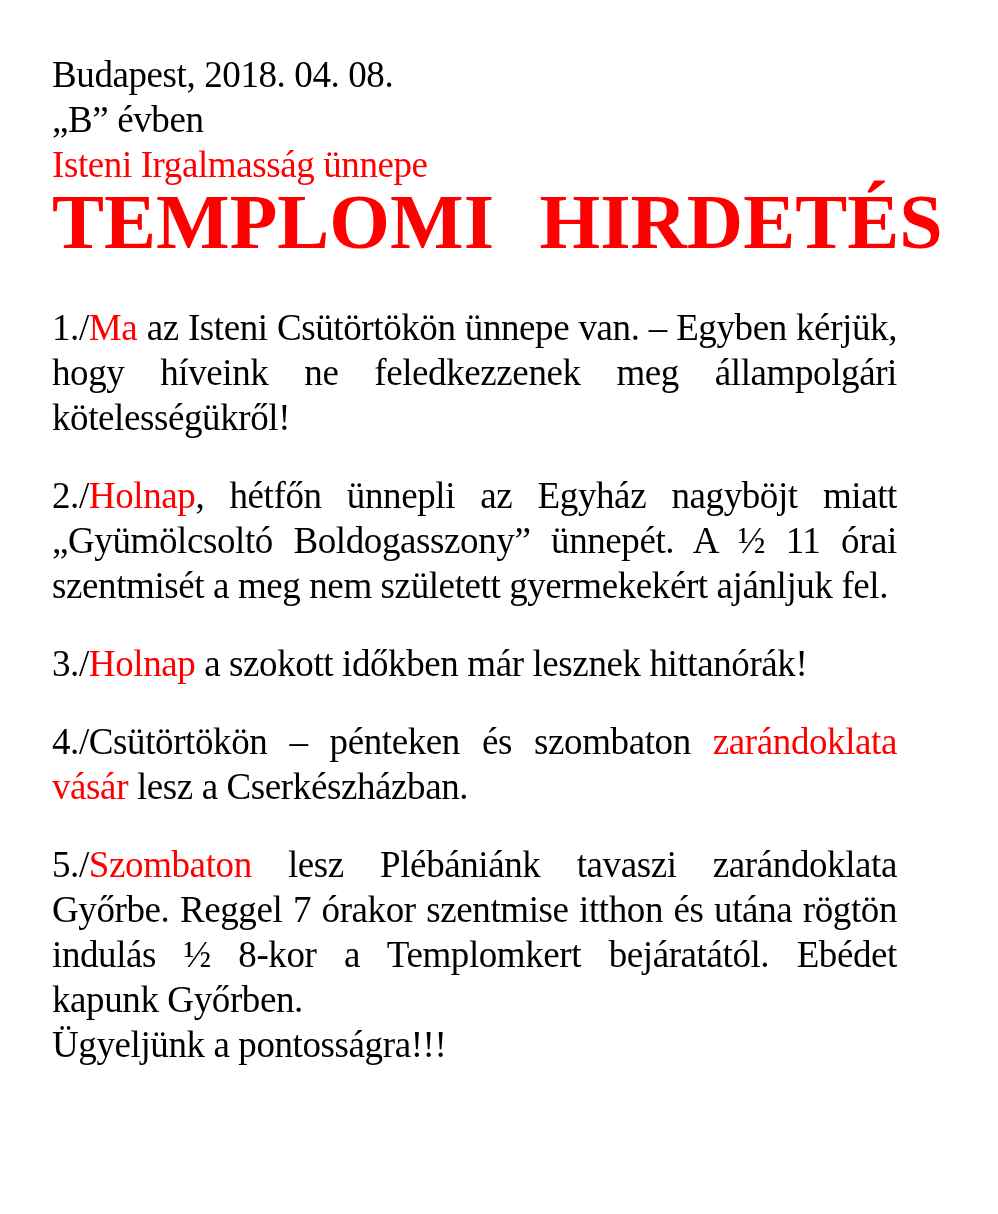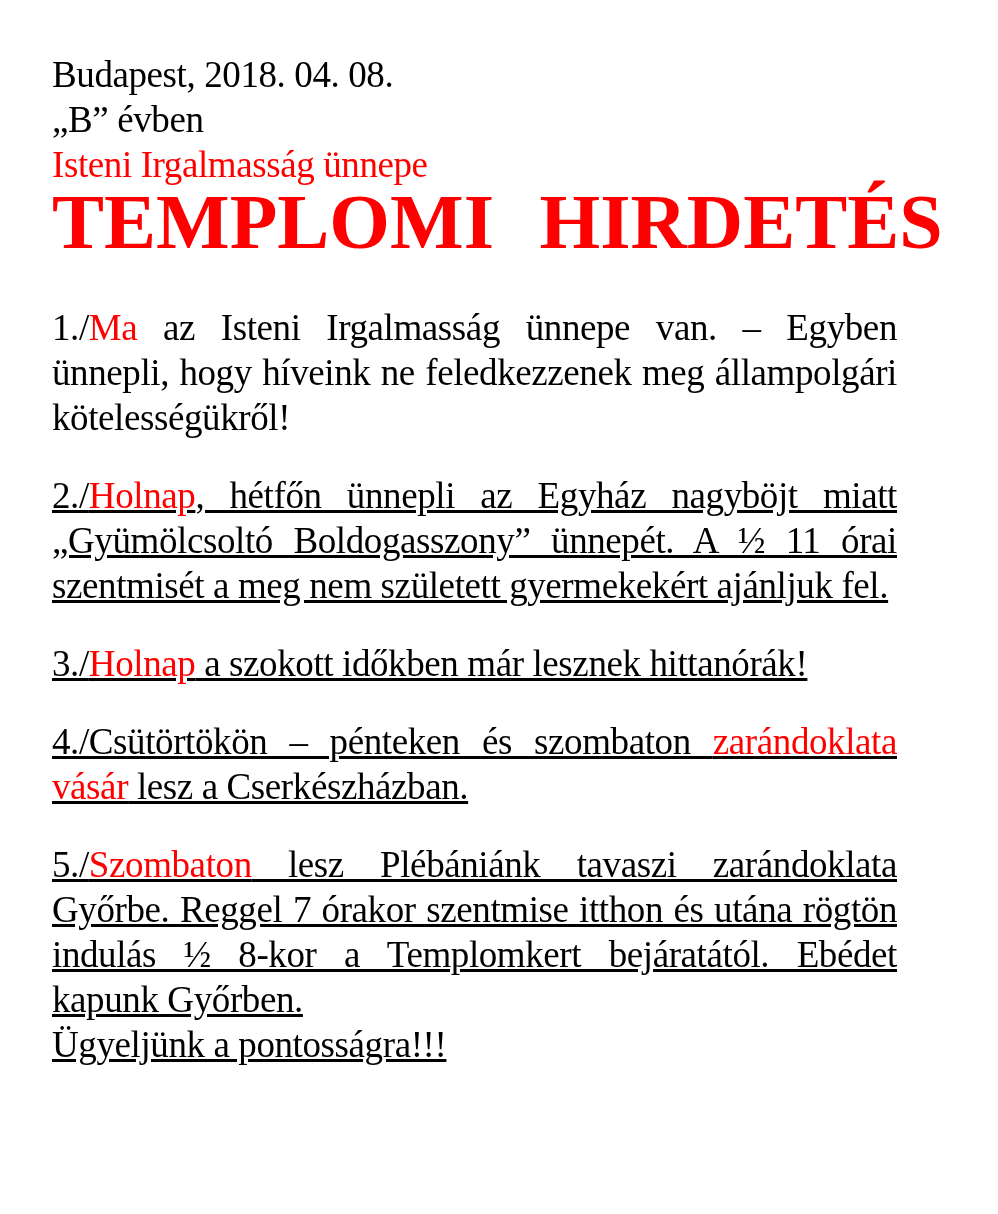--- a/index.html
+++ b/index.html
@@ -35,36 +35,36 @@
     font-family: Liberation Serif, serif;
   }
   .body-text { margin-top: 40px; }
   .para {
     margin: 0;
     font-size: 37px;
     line-height: 45px;
     letter-spacing: -0.4px;
     text-align: justify;
   }
-  .para + .para { margin-top: 33px; text-decoration: underline; }
+  .para + .para { margin-top: 33px; }
   .para.no-gap { margin-top: 0; }
 </style>
 </head>
 <body>
 
 <div class="page">
   <div class="header">
     <div class="header-line">Budapest, 2018. 04. 08.</div>
     <div class="header-line">„B” évben</div>
     <div class="header-line red">Isteni Irgalmasság ünnepe</div>
   </div>
 
   <h1 class="doc-title">TEMPLOMI HIRDETÉS</h1>
 
   <div class="body-text">
-      <p class="para"><span>1./</span><span class="red">Ma</span><span> az Isteni Irgalmasság ünnepe van. – Egyben ünnepli, hogy híveink </span><span class="bold">ne</span><span> feledkezzenek meg állampolgári kötelességükről!</span></p>
+      <p class="para"><span>1./</span><span class="red">Ma</span><span> az Isteni Csütörtökön ünnepe van. – Egyben kérjük, hogy híveink </span><span class="bold">ne</span><span> feledkezzenek meg állampolgári kötelességükről!</span></p>
       <p class="para"><span>2./</span><span class="red">Holnap</span><span>, hétfőn ünnepli az Egyház nagyböjt miatt „Gyümölcsoltó Boldogasszony” ünnepét. A ½ 11 órai szentmisét a meg nem született gyermekekért ajánljuk fel.</span></p>
       <p class="para"><span>3./</span><span class="red">Holnap</span><span> a szokott időkben már lesznek hittanórák!</span></p>
       <p class="para"><span>4./Csütörtökön – pénteken és szombaton </span><span class="red">zarándoklata vásár</span><span> lesz a Cserkészházban.</span></p>
       <p class="para"><span>5./</span><span class="red">Szombaton</span><span> lesz Plébániánk tavaszi zarándoklata Győrbe. Reggel 7 órakor szentmise itthon és utána rögtön indulás ½ 8-kor a Templomkert bejáratától. Ebédet kapunk Győrben.</span></p>
       <p class="para no-gap"><span>Ügyeljünk a pontosságra!!!</span></p>
     </div>
 </div>
 
 </body></html>

